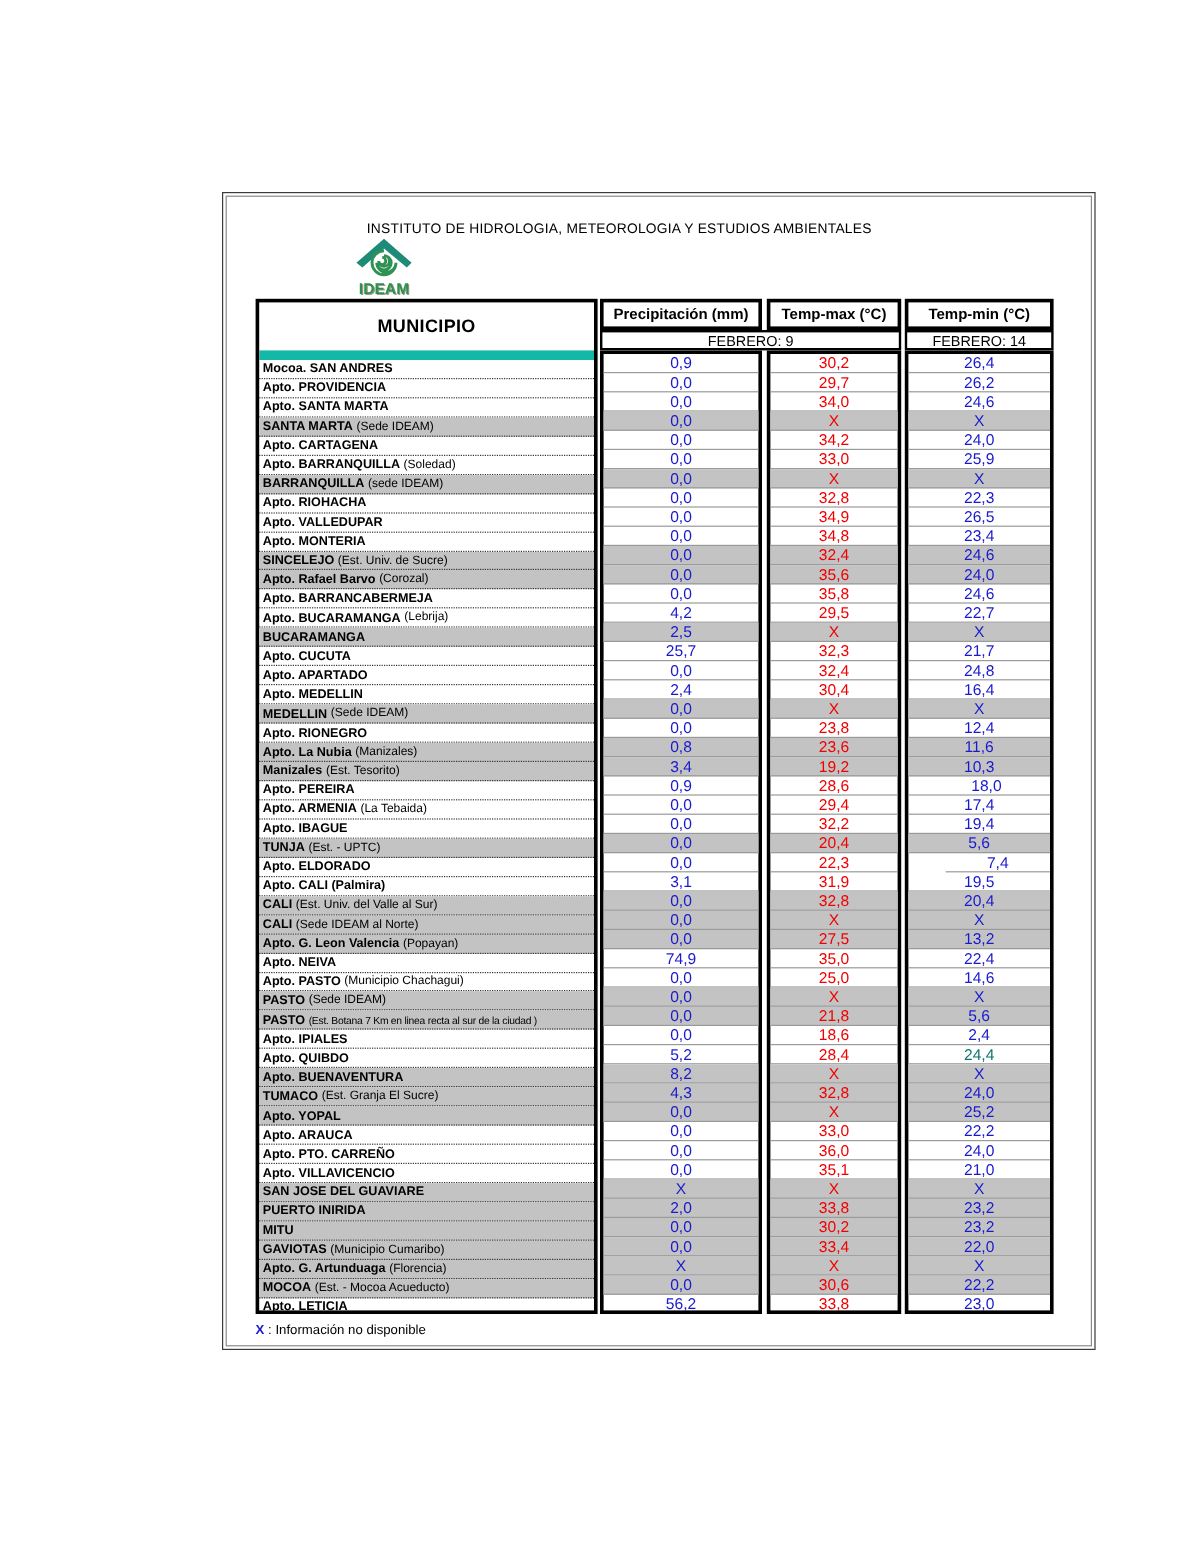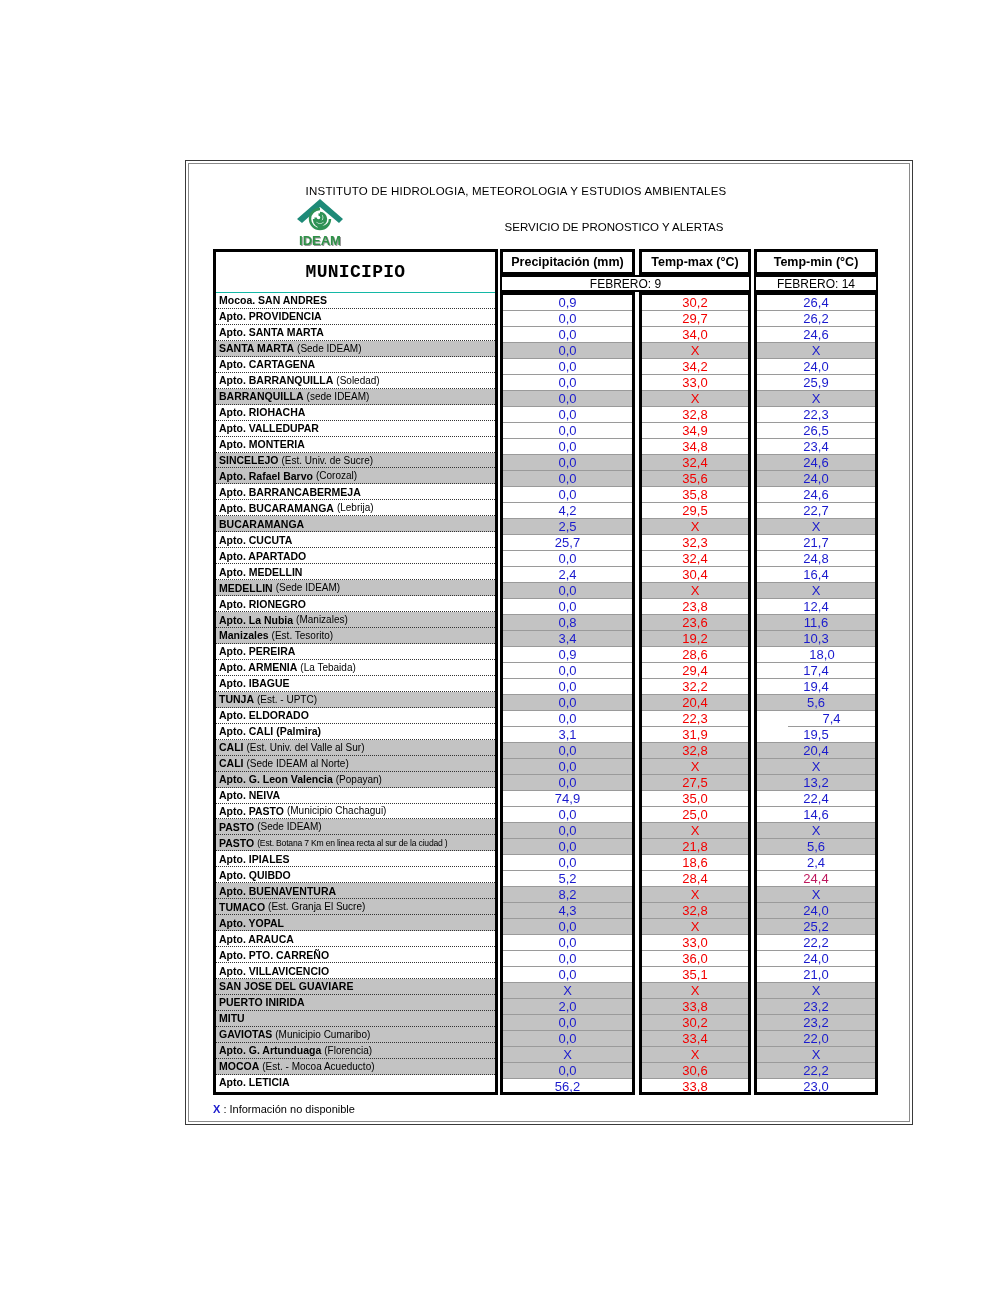--- a/index.html
+++ b/index.html
@@ -25,23 +25,23 @@
   }
   .logo{position:absolute;left:107px;top:34px;width:54px;height:54px;}
   .logo svg{display:block;}
   
   .tbl{position:absolute;left:27px;top:88px;width:665px;height:846px;}
   .col-muni{
     position:absolute;left:0;top:0;width:285px;height:846px;
     border:3px solid #000;box-sizing:border-box;background:#fff;
   }
   .muni-head{
-    height:40px;border-bottom:1px solid #14b8a6;display:flex;
+    height:40px;border-bottom:8px solid #14b8a6;display:flex;
     align-items:center;justify-content:center;
-    font-weight:bold;font-size:18px;letter-spacing:.3px;font-family:Liberation Mono, monospace;
+    font-weight:bold;font-size:15px;letter-spacing:.3px;
   }
   .muni-rows{display:flex;flex-direction:column;height:797px;}
   .muni-row{
     flex:1;display:flex;align-items:center;padding:0 3px;
     border-bottom:1px dotted #333;box-sizing:border-box;
     font-size:10.5px;white-space:nowrap;overflow:hidden;
   }
   .muni-row:last-child{border-bottom:none;}
   .muni-row .mname{font-weight:bold;}
   .muni-row .mdetail{font-weight:normal;font-size:10px;margin-left:3px;}
@@ -82,21 +82,20 @@
   <div class="title">INSTITUTO DE HIDROLOGIA, METEOROLOGIA Y ESTUDIOS AMBIENTALES</div>
 
   <div class="logo">
     <svg width="54" height="54" viewBox="0 0 54 54">
       <path d="M4 24 L27 4 L50 24 L46 28 L27 12 L9 28 Z" fill="#1e8a78"></path>
       <path d="M27 14 a10 10 0 1 0 10 10 a8 8 0 1 1 -16 0 a6 6 0 1 0 6 -6 a4.5 4.5 0 1 1 -4.5 4.5 a3 3 0 1 0 3 -3" fill="none" stroke="#2f9255" stroke-width="2.4"></path>
       <text x="27" y="50" text-anchor="middle" font-family="Liberation Sans, sans-serif" font-size="13" font-weight="bold" fill="#2e9147" style="text-shadow:1px 1px 0 #999;">IDEAM</text>
     </svg>
   </div>
 
-  <div class="subtitle">SERVICIO DE PRONOSTICO Y ALERTAS</div>
 
   <div class="tbl">
 
     <div class="col-muni">
       <div class="muni-head">MUNICIPIO</div>
       <div class="muni-rows">
           <div class="muni-row">
             <span class="mname">Mocoa. SAN ANDRES</span>
           </div>
           <div class="muni-row">
@@ -416,21 +415,21 @@
           <div class="val-row" style="color: rgb(26, 26, 205); margin-left: 31px;">7,4</div>
           <div class="val-row" style="color: rgb(26, 26, 205);">19,5</div>
           <div class="val-row gray" style="color: rgb(26, 26, 205);">20,4</div>
           <div class="val-row gray" style="color: rgb(26, 26, 205);">X</div>
           <div class="val-row gray" style="color: rgb(26, 26, 205);">13,2</div>
           <div class="val-row" style="color: rgb(26, 26, 205);">22,4</div>
           <div class="val-row" style="color: rgb(26, 26, 205);">14,6</div>
           <div class="val-row gray" style="color: rgb(26, 26, 205);">X</div>
           <div class="val-row gray" style="color: rgb(26, 26, 205);">5,6</div>
           <div class="val-row" style="color: rgb(26, 26, 205);">2,4</div>
-          <div class="val-row" style="color: #be185d;">24,4</div>
+          <div class="val-row" style="color: #0f766e;">24,4</div>
           <div class="val-row gray" style="color: rgb(26, 26, 205);">X</div>
           <div class="val-row gray" style="color: rgb(26, 26, 205);">24,0</div>
           <div class="val-row gray" style="color: rgb(26, 26, 205);">25,2</div>
           <div class="val-row" style="color: rgb(26, 26, 205);">22,2</div>
           <div class="val-row" style="color: rgb(26, 26, 205);">24,0</div>
           <div class="val-row" style="color: rgb(26, 26, 205);">21,0</div>
           <div class="val-row gray" style="color: rgb(26, 26, 205);">X</div>
           <div class="val-row gray" style="color: rgb(26, 26, 205);">23,2</div>
           <div class="val-row gray" style="color: rgb(26, 26, 205);">23,2</div>
           <div class="val-row gray" style="color: rgb(26, 26, 205);">22,0</div>

